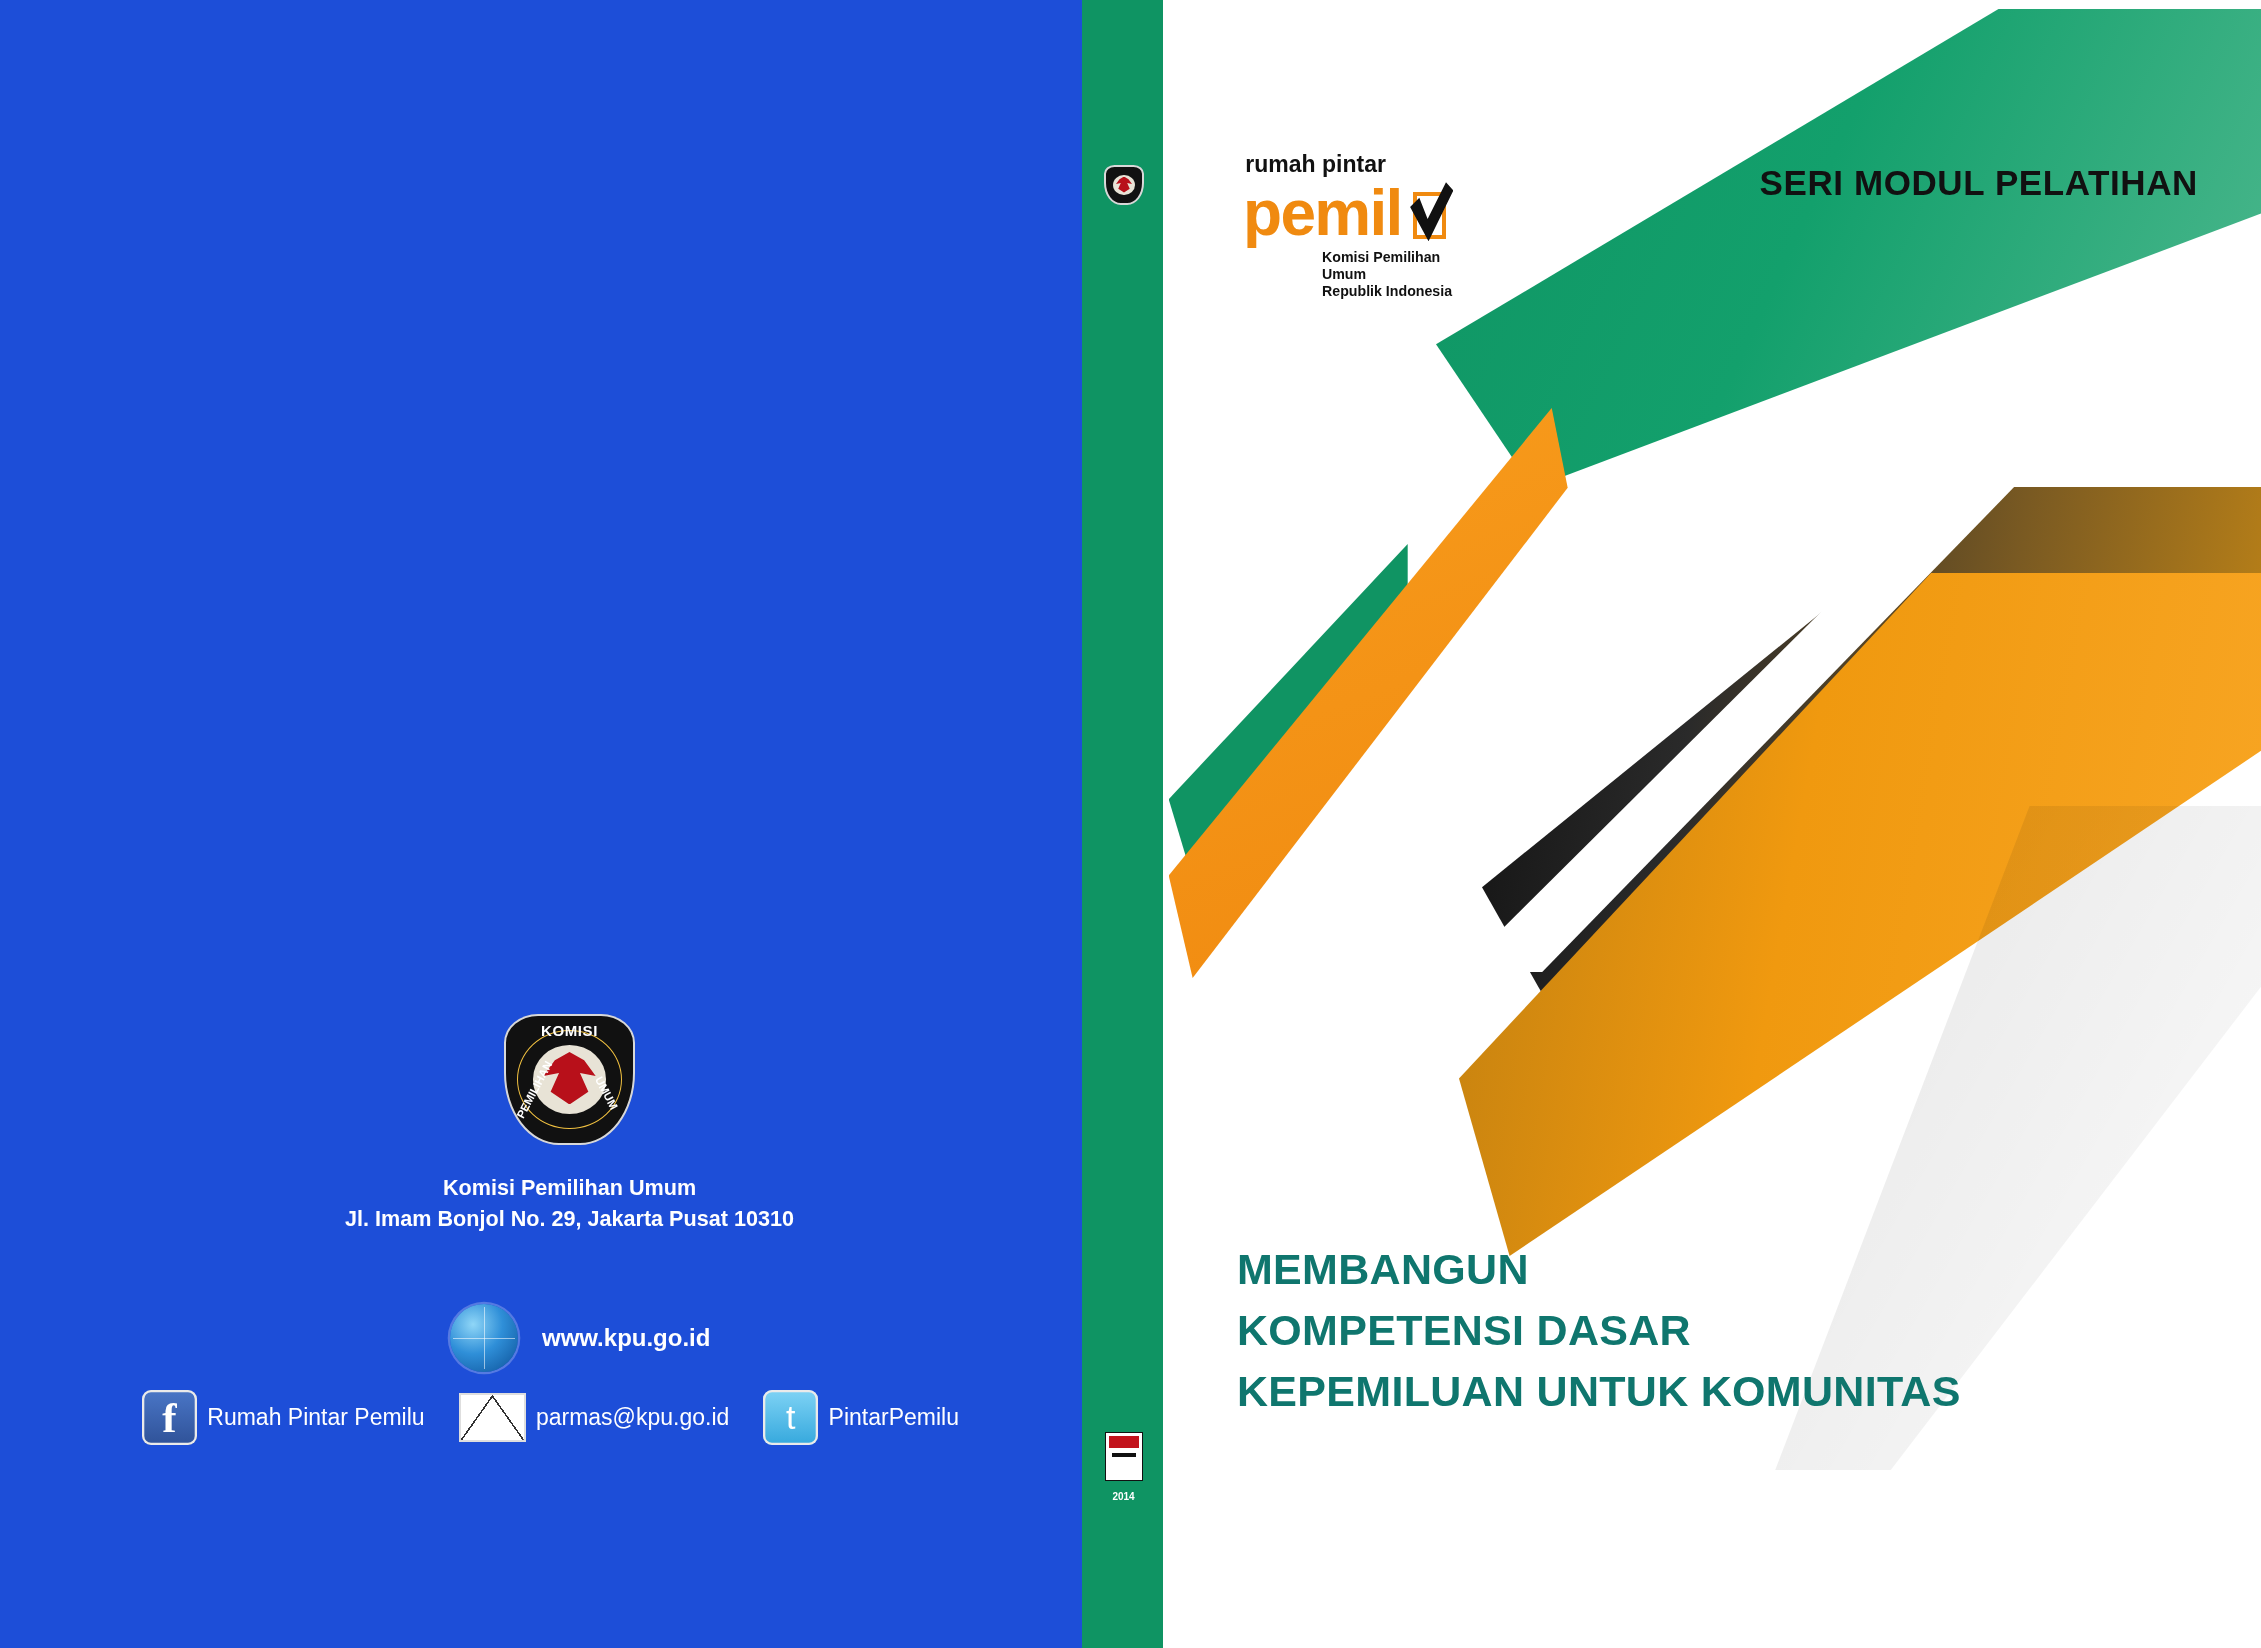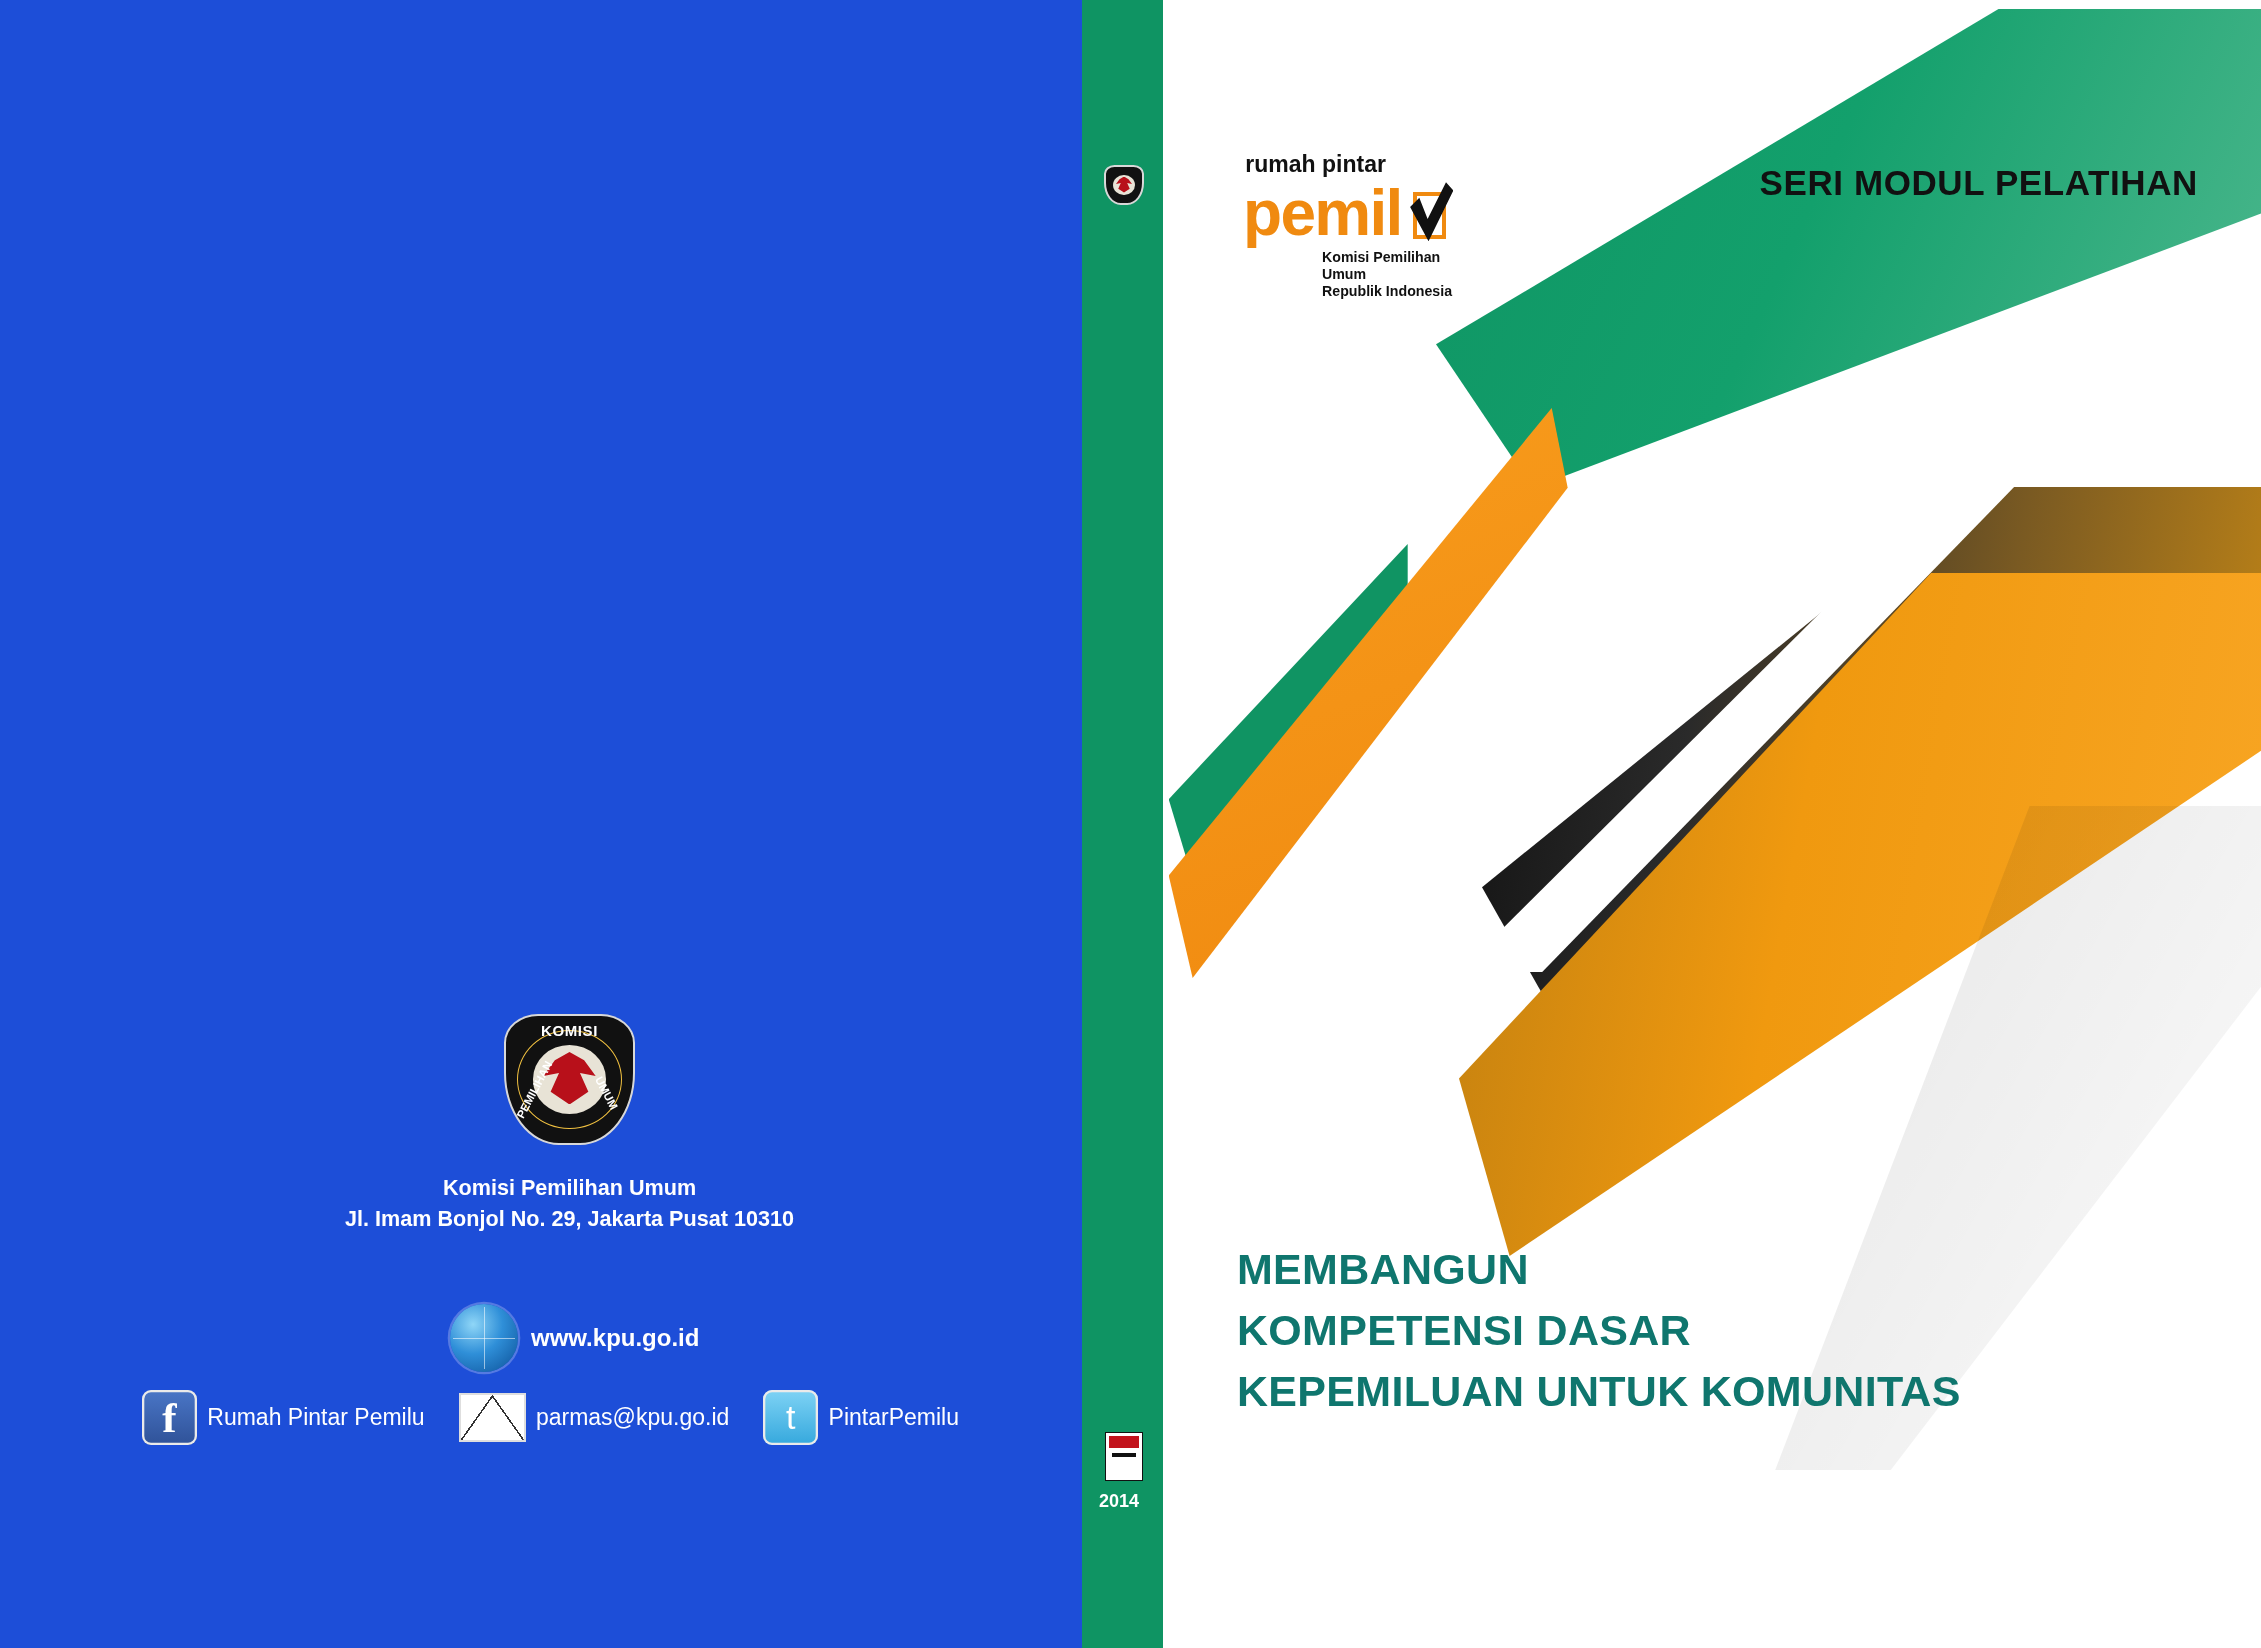--- a/index.html
+++ b/index.html
@@ -121,21 +121,21 @@
     font-weight: bold;
     line-height: 1.42;
   }
 
   .web-row {
     position: absolute;
     left: 450px;
     top: 1304px;
     display: flex;
     align-items: center;
-    gap: 13px;
+    gap: 24px;
   }
   .globe {
     width: 68px;
     height: 68px;
     border-radius: 50%;
     background: radial-gradient(circle at 34% 30%, #8fd6f7 0%, #2f8fd8 45%, #0b4f96 100%);
     position: relative;
     box-shadow: 0 0 0 2.3px rgba(255,255,255,0.25);
   }
   .globe::before {
@@ -247,23 +247,23 @@
     position: absolute;
     left: 18%; top: 42%;
     width: 64%; height: 10%;
     background: #111;
   }
   .spine-year {
     position: absolute;
     left: 1099px;
     top: 1491px;
     width: 49px;
-    text-align: left;
-    color: #ffffff;
-    font-size: 18px;
+    text-align: center;
+    color: #ffffff;
+    font-size: 10px;
     font-weight: bold;
   }
 
   
   .front-cover {
     position: absolute;
     left: 1163px;
     top: 9px;
     width: 1098px;
     height: 1461px;

